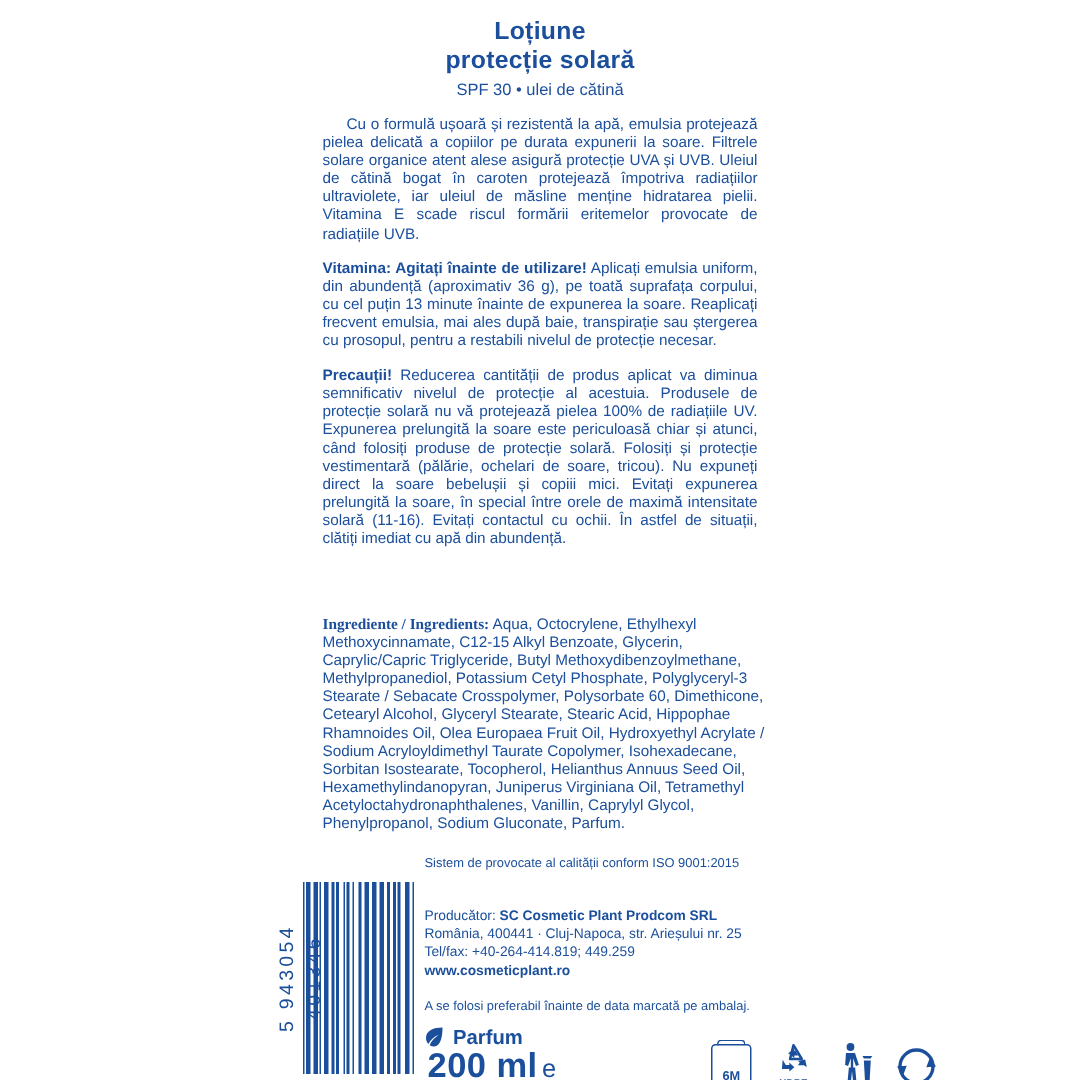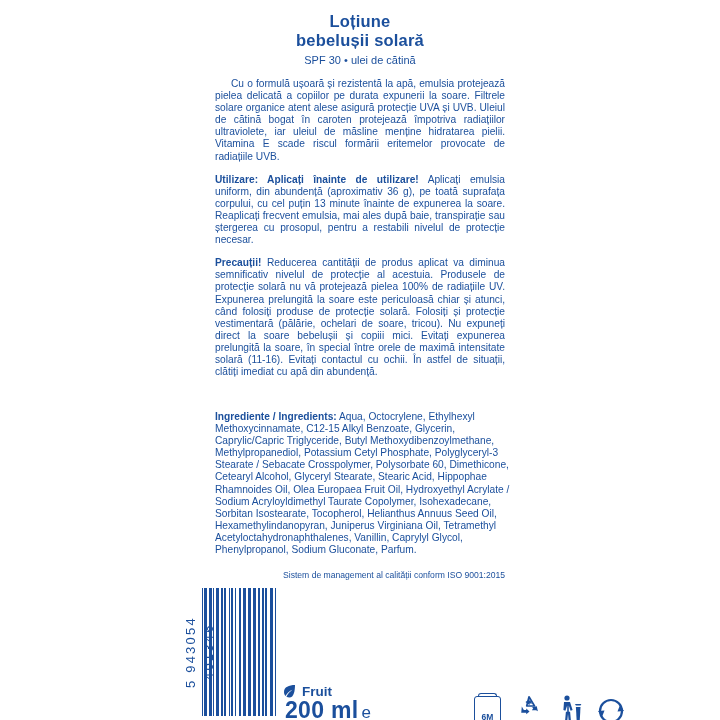--- a/index.html
+++ b/index.html
@@ -63,21 +63,21 @@
   .ingredients {
     position: absolute;
     left: 215px;
     top: 411px;
     width: 295px;
     font-size: 10.2px;
     line-height: 12.1px;
     text-align: left;
     color: #1b4f9c;
   }
-  .ingredients b { font-weight: bold; }
+  .ingredients b { font-weight: bold; font-family: Liberation Serif, serif; }
 
   .certs {
     position: absolute;
     left: 283px;
     top: 570px;
     width: 300px;
     font-size: 8.6px;
     line-height: 11px;
     color: #1b4f9c;
   }
@@ -229,39 +229,46 @@
   .binman { width: 26px; height: 32px; }
   .loop { width: 30px; height: 30px; }
 </style>
 </head>
 <body>
 
 <div class="page">
 
   <div class="title-block">
     <div class="title-line">Loțiune</div>
-    <div class="title-line">bebelușii solară</div>
+    <div class="title-line">protecție solară</div>
     <div class="subtitle-line">SPF 30 • ulei de cătină</div>
   </div>
 
   <div class="body-col">
     <p class="para indent">Cu o formulă ușoară și rezistentă la apă, emulsia protejează pielea delicată a copiilor pe durata expunerii la soare. Filtrele solare organice atent alese asigură protecție UVA și UVB. Uleiul de cătină bogat în caroten protejează împotriva radiațiilor ultraviolete, iar uleiul de măsline menține hidratarea pielii. Vitamina E scade riscul formării eritemelor provocate de radiațiile UVB.</p>
-    <p class="para"><b>Utilizare: Aplicați înainte de utilizare!</b> <span>Aplicați emulsia uniform, din abundență (aproximativ 36 g), pe toată suprafața corpului, cu cel puțin 13 minute înainte de expunerea la soare. Reaplicați frecvent emulsia, mai ales după baie, transpirație sau ștergerea cu prosopul, pentru a restabili nivelul de protecție necesar.</span></p>
+    <p class="para"><b>Vitamina: Agitați înainte de utilizare!</b> <span>Aplicați emulsia uniform, din abundență (aproximativ 36 g), pe toată suprafața corpului, cu cel puțin 13 minute înainte de expunerea la soare. Reaplicați frecvent emulsia, mai ales după baie, transpirație sau ștergerea cu prosopul, pentru a restabili nivelul de protecție necesar.</span></p>
     <p class="para"><b>Precauții!</b> <span>Reducerea cantității de produs aplicat va diminua semnificativ nivelul de protecție al acestuia. Produsele de protecție solară nu vă protejează pielea 100% de radiațiile UV. Expunerea prelungită la soare este periculoasă chiar și atunci, când folosiți produse de protecție solară. Folosiți și protecție vestimentară (pălărie, ochelari de soare, tricou). Nu expuneți direct la soare bebelușii și copiii mici. Evitați expunerea prelungită la soare, în special între orele de maximă intensitate solară (11-16). Evitați contactul cu ochii. În astfel de situații, clătiți imediat cu apă din abundență.</span></p>
   </div>
 
   <div class="ingredients">
     <b>Ingrediente / Ingredients:</b><span> Aqua, Octocrylene, Ethylhexyl Methoxycinnamate, C12-15 Alkyl Benzoate, Glycerin, Caprylic/Capric Triglyceride, Butyl Methoxydibenzoylmethane, Methylpropanediol, Potassium Cetyl Phosphate, Polyglyceryl-3 Stearate / Sebacate Crosspolymer, Polysorbate 60, Dimethicone, Cetearyl Alcohol, Glyceryl Stearate, Stearic Acid, Hippophae Rhamnoides Oil, Olea Europaea Fruit Oil, Hydroxyethyl Acrylate / Sodium Acryloyldimethyl Taurate Copolymer, Isohexadecane, Sorbitan Isostearate, Tocopherol, Helianthus Annuus Seed Oil, Hexamethylindanopyran, Juniperus Virginiana Oil, Tetramethyl Acetyloctahydronaphthalenes, Vanillin, Caprylyl Glycol, Phenylpropanol, Sodium Gluconate, Parfum.</span>
   </div>
 
   <div class="certs">
-    <div>Sistem de management al calității conform ISO 9001:2015</div>
-  </div>
-
-
+    <div>Sistem de provocate al calității conform ISO 9001:2015</div>
+  </div>
+
+  <div class="producer">
+    <div><span>Producător:</span> <b>SC Cosmetic Plant Prodcom SRL</b></div>
+    <div>România, 400441 · Cluj-Napoca, str. Arieșului nr. 25</div>
+    <div>Tel/fax: +40-264-414.819; 449.259</div>
+    <div style="font-weight:bold;">www.cosmeticplant.ro</div>
+  </div>
+
+  <div class="best-before">A se folosi preferabil înainte de data marcată pe ambalaj.</div>
 
   <div class="barcode-wrap">
     <div class="barcode-digits">5 943054 401346</div>
     <div class="barcode" id="barcode-bars">
         <span style="width: 1px;"></span>
         <span style="width: 1px; background: transparent;"></span>
         <span style="width: 3px;"></span>
         <span style="width: 2px; background: transparent;"></span>
         <span style="width: 3px;"></span>
         <span style="width: 1px; background: transparent;"></span>
@@ -296,21 +303,21 @@
         <span style="width: 3px;"></span>
         <span style="width: 2px; background: transparent;"></span>
         <span style="width: 1px;"></span>
       </div>
   </div>
 
   <div class="vegan">
     <svg class="vegan-leaf" viewBox="0 0 16 16">
       <path d="M14 2C8 2 3 4 3 9c0 1.6.6 3 1.6 4C6 10 8.5 8 11.5 6.8 9 8.6 6.6 10.8 5.4 13.8c.9.5 1.9.8 3 .8C13 14.6 14 7.5 14 2z" fill="#1b4f9c"></path>
     </svg>
-    <span class="vegan-text">Fruit</span>
+    <span class="vegan-text">Parfum</span>
   </div>
 
   <div class="volume">
     <span>200 ml</span><span class="e-mark">e</span>
   </div>
 
   <div class="symbols">
     <div class="pao">
       <div class="pao-label">6M</div>
     </div>

